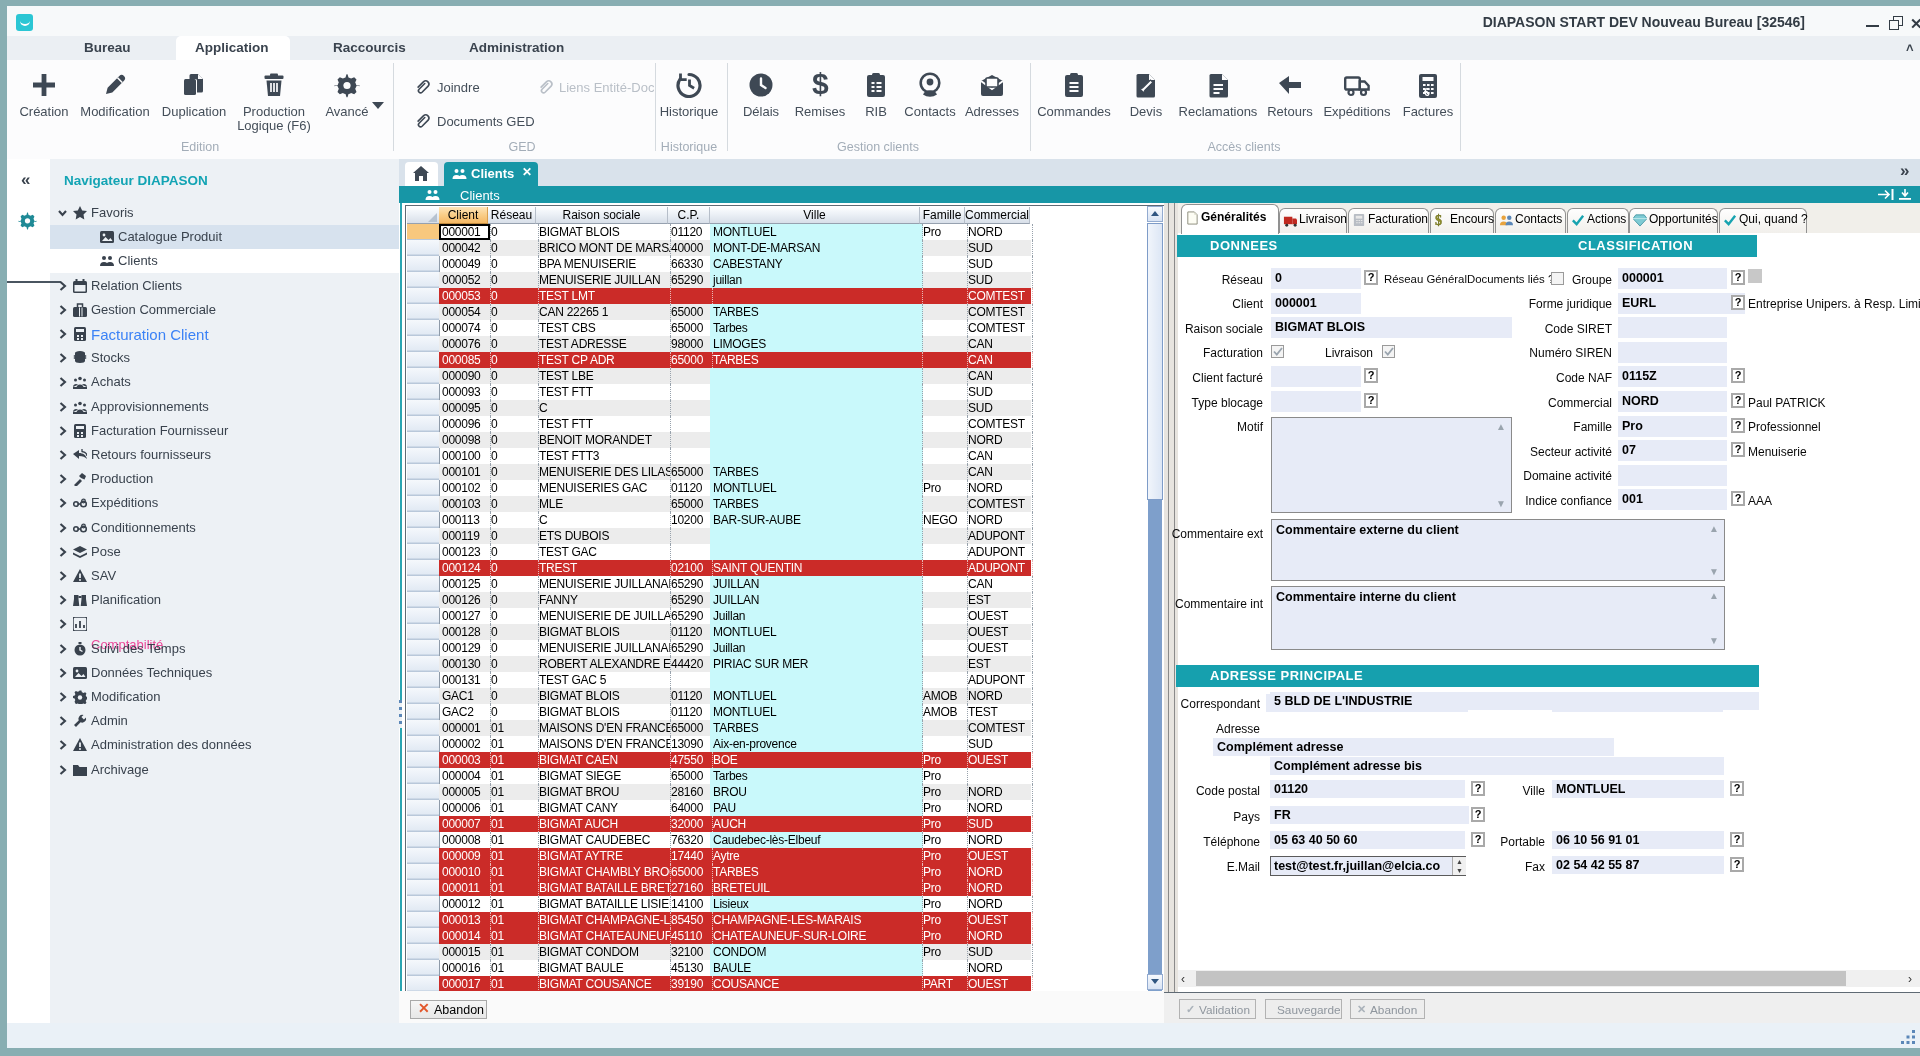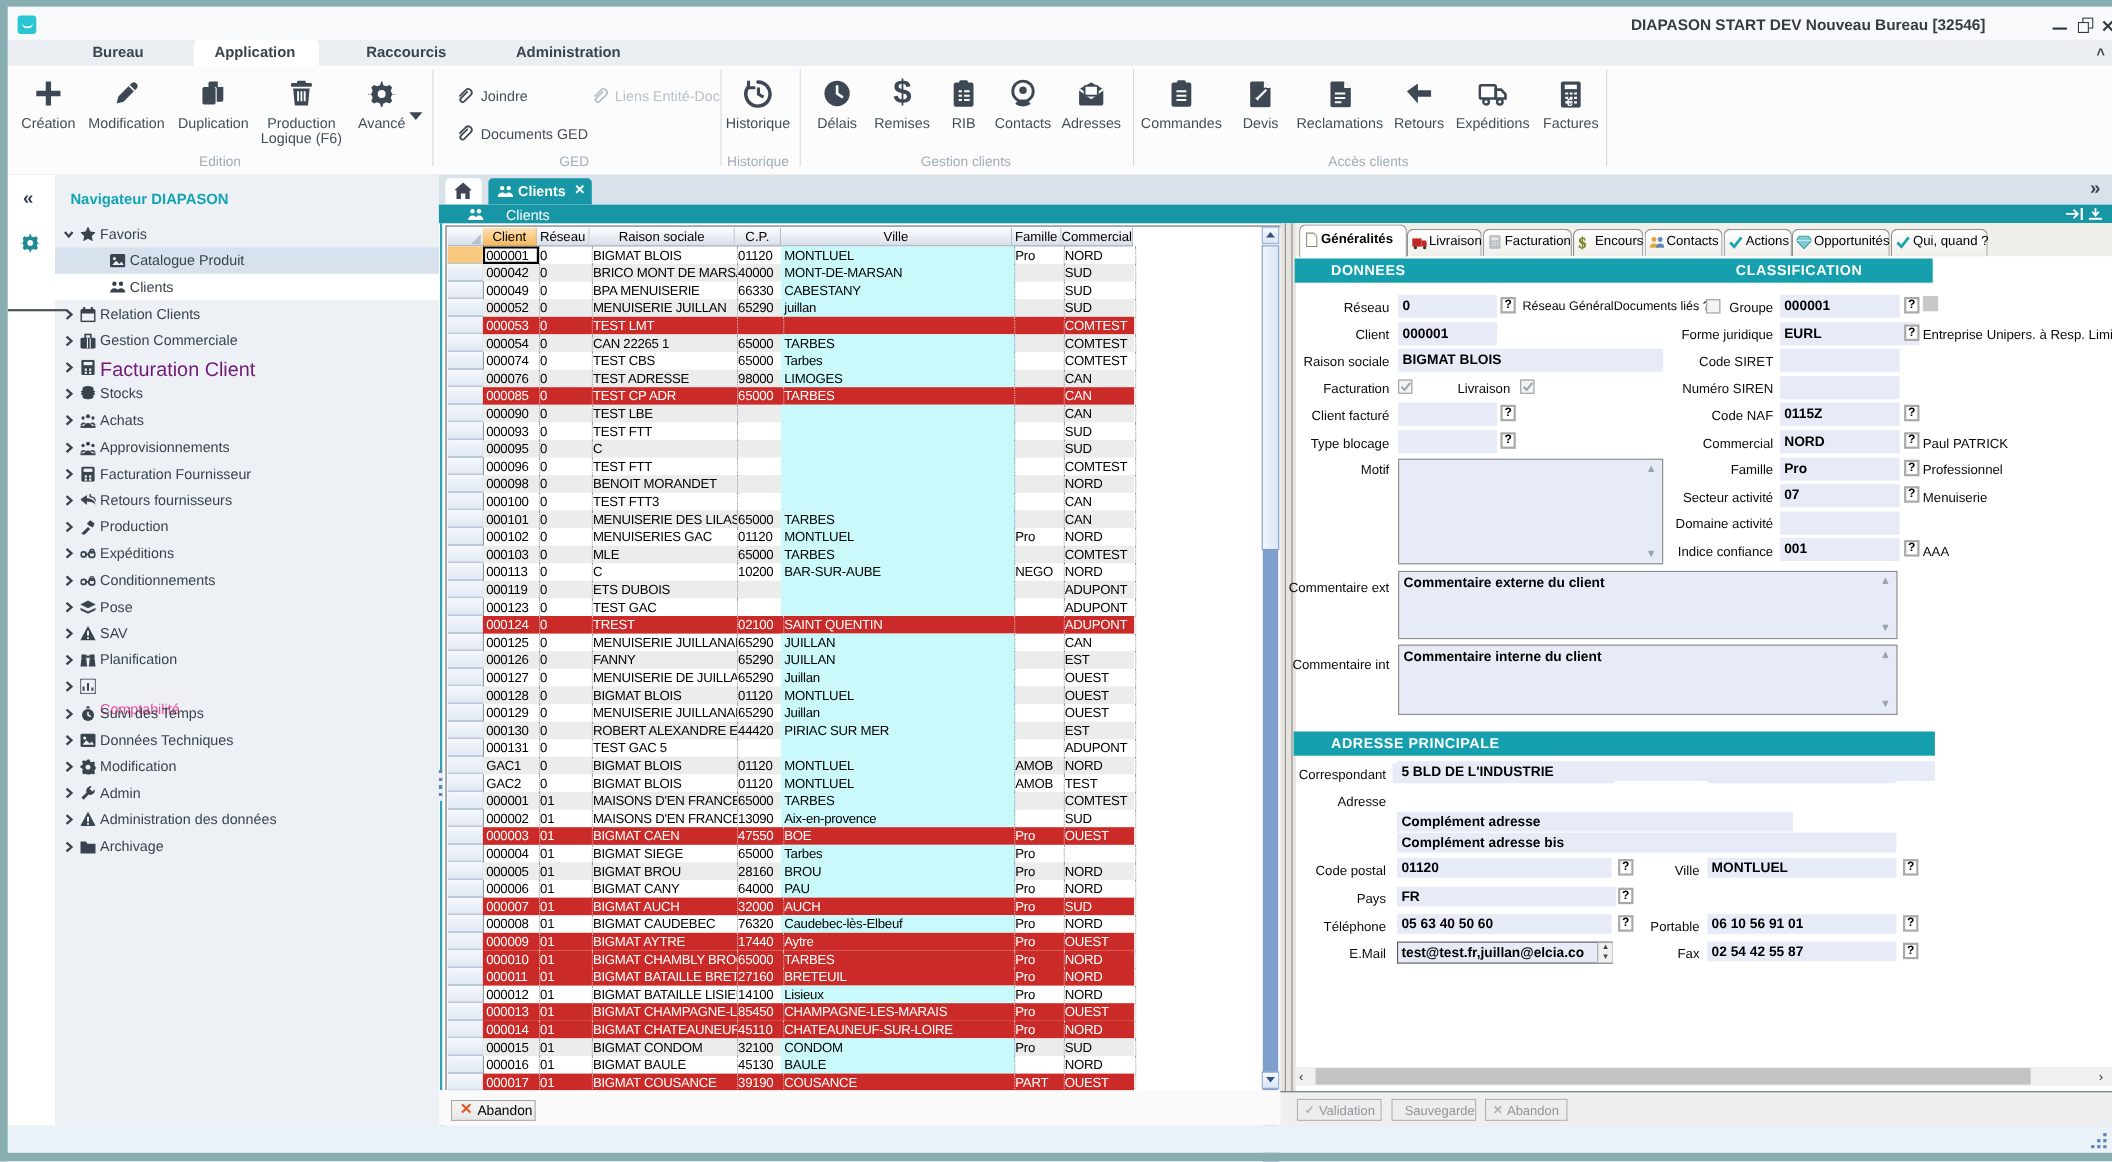--- a/index.html
+++ b/index.html
@@ -256,21 +256,21 @@
   </svg>
 <div class="ab" style="left:91px;top:302px;font-size:13px;color:#39424d;white-space:nowrap">Gestion Commerciale</div>
 <svg class="ab" style="left:58px;top:329px" width="9" height="10" viewBox="0 0 9 10" fill="none" stroke="#39424d" stroke-width="2.1">
     <path d="M2.5 1l4.5 4-4.5 4"></path>
   </svg>
 <svg class="ab" style="left:73px;top:327px" width="14" height="14" viewBox="0 0 14 14" fill="#39424d">
     <rect x="1" y="0" width="12" height="14" rx="1.5"></rect>
     <rect x="3" y="2" width="8" height="3" fill="#edf1f5"></rect>
     <path d="M4 8h2v2H4zM8 8h2v2H8zM4 11h2v2H4zM8 11h2v2H8z" fill="#edf1f5"></path>
   </svg>
-<div class="ab" style="left:91px;top:326px;font-size:18px;color:#701a75;white-space:nowrap">Facturation Client</div>
+<div class="ab" style="left:91px;top:326px;font-size:15px;color:#3b82f6;white-space:nowrap">Facturation Client</div>
 <svg class="ab" style="left:58px;top:353px" width="9" height="10" viewBox="0 0 9 10" fill="none" stroke="#39424d" stroke-width="2.1">
     <path d="M2.5 1l4.5 4-4.5 4"></path>
   </svg>
 <svg class="ab" style="left:73px;top:351px" width="14" height="14" viewBox="0 0 14 14" fill="#39424d">
     <path d="M7 0c3 0 5 1 5 2v2c2 .4 2 1.6 0 2 2 .4 2 1.6 0 2v2c0 1-2 2-5 2s-5-1-5-2V8c-2-.4-2-1.6 0-2-2-.4-2-1.6 0-2V2c0-1 2-2 5-2z"></path>
   </svg>
 <div class="ab" style="left:91px;top:350px;font-size:13px;color:#39424d;white-space:nowrap">Stocks</div>
 <svg class="ab" style="left:58px;top:377px" width="9" height="10" viewBox="0 0 9 10" fill="none" stroke="#39424d" stroke-width="2.1">
     <path d="M2.5 1l4.5 4-4.5 4"></path>
   </svg>
@@ -1042,21 +1042,21 @@
 <div class="ab sarr" style="left:1708px;top:590px">▲</div>
 <div class="ab sarr" style="left:1708px;top:635px">▼</div>
 <div class="ab tbar" style="left:1176px;top:665px;width:583px"></div>
 <div class="ab" style="left:1210px;top:668px;color:#fff;font-weight:bold;font-size:13px;letter-spacing:.5px">ADRESSE PRINCIPALE</div>
 <div class="ab flab" style="left:1100px;top:697px;width:160px">Correspondant</div>
 <div class="ab fld2" style="left:1266px;top:694px;width:202px"></div>
 <div class="ab flab" style="left:1385px;top:697px;width:160px">Contact</div>
 <div class="ab fld2" style="left:1552px;top:694px;width:171px"></div>
 <div class="ab flab" style="left:1100px;top:722px;width:160px">Adresse</div>
 <div class="ab fld2" style="left:1270px;top:692px;width:489px">5 BLD DE L'INDUSTRIE</div>
-<div class="ab fld2" style="left:1270px;top:738px;width:360px">Complément adresse</div>
+<div class="ab fld2" style="left:1213px;top:738px;width:401px">Complément adresse</div>
 <div class="ab fld2" style="left:1270px;top:757px;width:454px">Complément adresse bis</div>
 <div class="ab flab" style="left:1100px;top:784px;width:160px">Code postal</div>
 <div class="ab fld2" style="left:1270px;top:780px;width:195px">01120</div>
 <div class="ab qbtn" style="left:1471px;top:781px">?</div>
 <div class="ab flab" style="left:1385px;top:784px;width:160px">Ville</div>
 <div class="ab fld2" style="left:1552px;top:780px;width:172px">MONTLUEL</div>
 <div class="ab qbtn" style="left:1730px;top:781px">?</div>
 <div class="ab flab" style="left:1100px;top:810px;width:160px">Pays</div>
 <div class="ab fld2" style="left:1270px;top:806px;width:199px">FR</div>
 <div class="ab qbtn" style="left:1471px;top:807px">?</div>

